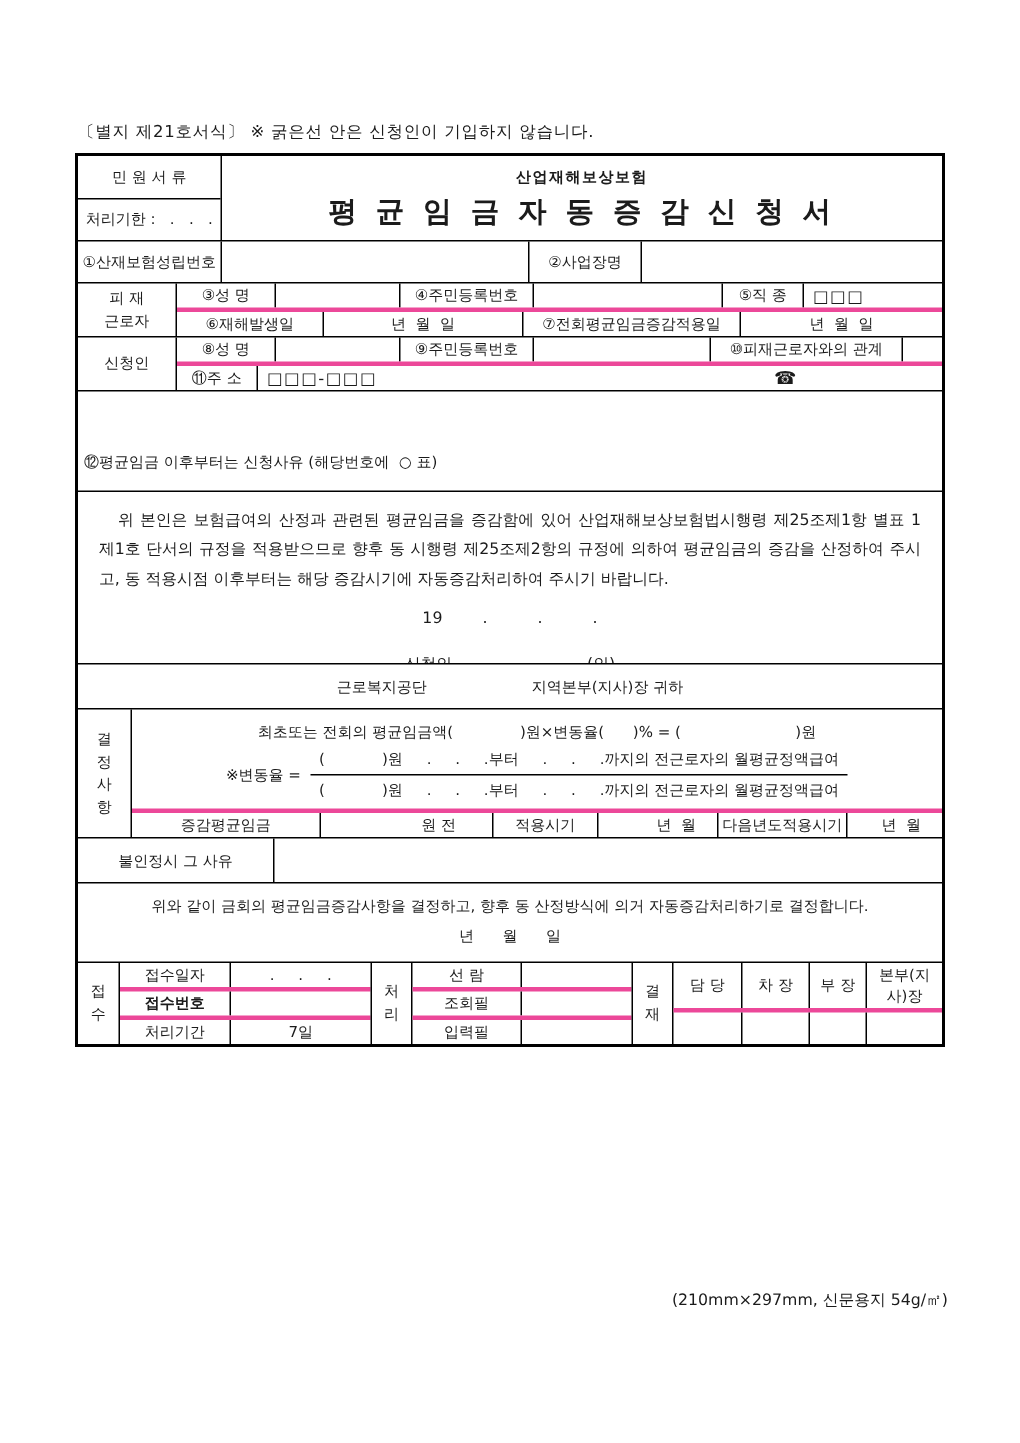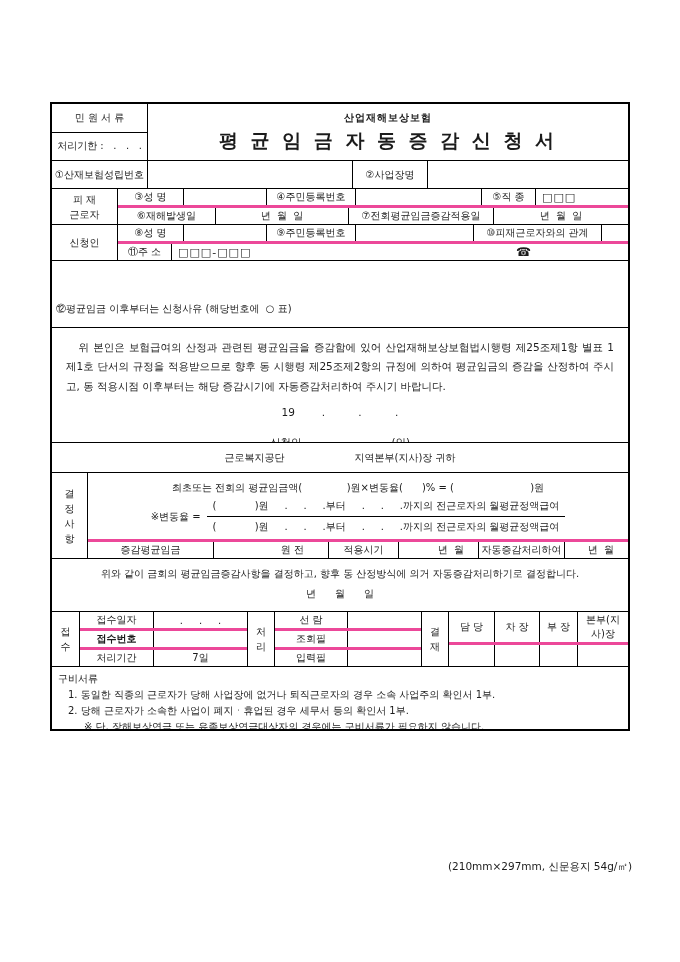--- a/index.html
+++ b/index.html
@@ -49,20 +49,21 @@
   .reasonbox { display:block; text-align:left; padding:4px 4px; height:66px; line-height:1.75; }
   .footer { position:absolute; right:48px; top:860px; font-size:10.5px; }
   .boxes { letter-spacing:1px; font-size:11px; }
   .phone { font-size:12px; }
 </style>
 </head>
 <body>
 
 <div class="page">
 
+  <div class="top-note">〔별지 제21호서식〕 ※ 굵은선 안은 신청인이 기입하지 않습니다.</div>
 
   <div class="form">
 
     <div class="frow first titleblock">
       <div class="tb-left">
         <div class="cell cfirst" style="border-bottom:1px solid #000;">민 원 서 류</div>
         <div class="cell cfirst pre">처리기한 :   .   .   .</div>
       </div>
       <div class="tb-right">
         <div class="subtitle">산업재해보상보험</div>
@@ -158,26 +159,30 @@
               <span class="num pre">(            )원     .     .     .부터     .     .     .까지의 전근로자의 월평균정액급여</span>
               <span class="den pre">(            )원     .     .     .부터     .     .     .까지의 전근로자의 월평균정액급여</span>
             </span>
           </div>
         </div>
         <div class="subrow" style="height:28px;">
           <div class="cell cfirst" style="width:125px;">증감평균임금</div>
           <div class="cell" style="width:115px; justify-content:flex-end; padding-right:24px;">원 전</div>
           <div class="cell" style="width:70px;">적용시기</div>
           <div class="cell pre" style="width:80px; justify-content:flex-end; padding-right:14px;">년  월</div>
-          <div class="cell" style="width:86px;">자동증감처리하여</div>
+          <div class="cell" style="width:86px;">다음년도적용시기</div>
           <div class="cell pre" style="flex:1; justify-content:flex-end; padding-right:14px;">년  월</div>
         </div>
       </div>
     </div>
 
+    <div class="frow" style="height:30px;">
+      <div class="cell cfirst" style="width:130px;">불인정시 그 사유</div>
+      <div class="cell" style="flex:1;"></div>
+    </div>
 
     <div class="frow">
       <div class="cell cfirst resolution" style="flex:1;">
         <div>위와 같이 금회의 평균임금증감사항을 결정하고, 향후 동 산정방식에 의거 자동증감처리하기로 결정합니다.</div>
         <div class="r2 pre">년      월      일</div>
       </div>
     </div>
 
     <div class="frow">
       <div class="cell cfirst group" style="width:27px;">접
@@ -223,26 +228,18 @@
         </div>
         <div class="subrow" style="height:62px;">
           <div class="cell cfirst" style="width:45px;"></div>
           <div class="cell" style="width:45px;"></div>
           <div class="cell" style="width:38px;"></div>
           <div class="cell" style="flex:1;"></div>
         </div>
       </div>
     </div>
 
-    <div class="frow">
-      <div class="cell cfirst attach" style="flex:1;">
-        <div class="hd">구비서류</div>
-        <div>1. 동일한 직종의 근로자가 당해 사업장에 없거나 퇴직근로자의 경우 소속 사업주의 확인서 1부.</div>
-        <div>2. 당해 근로자가 소속한 사업이 폐지ㆍ휴업된 경우 세무서 등의 확인서 1부.</div>
-        <div class="nt">※ 단, 장해보상연금 또는 유족보상연금대상자의 경우에는 구비서류가 필요하지 않습니다.</div>
-      </div>
-    </div>
 
   </div>
 
   <div class="footer">(210mm×297mm, 신문용지 54g/㎡)</div>
 
 </div>
 
 </body></html>

